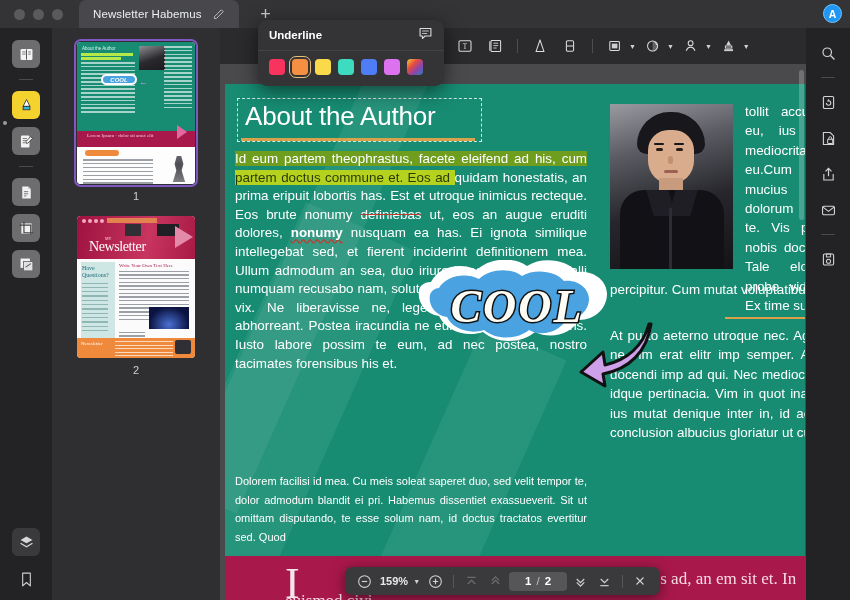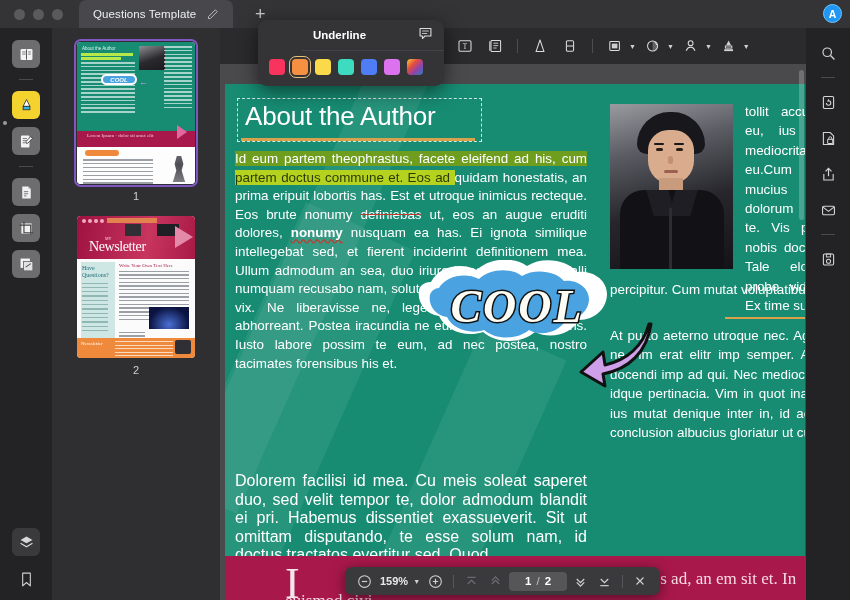--- a/index.html
+++ b/index.html
@@ -62,21 +62,20 @@
   #popover{
     position:absolute; left:258px; top:20px; width:186px; height:66px;
     background:#343437; border-radius:9px;
     box-shadow:0 5px 20px rgba(0,0,0,.55);
     z-index:60;
   }
   #pop-head{
     height:31px;display:flex;align-items:center;
     padding:0 11px; justify-content:space-between;
     border-bottom:1px solid #434347;
-    margin-left:44px;
   }
   #pop-title{ font-size:11.5px;font-weight:bold;color:#fff; }
   #swatches{ display:flex;align-items:center;gap:7px;padding:8px 11px 0 11px; }
   .sw{ width:16px;height:16px;border-radius:4px; }
   .sw.sel{ outline:1.6px solid #e9c07a; outline-offset:2px; }
 
   
   #leftrail{
     position:absolute; left:0; top:28px; width:52px; height:572px;
     background:#232325;
@@ -200,21 +199,21 @@
   #lcol{
     position:absolute;left:10px;top:66px;width:352px;
     font-size:13.4px;line-height:18.6px;color:#ffffff;text-align:justify;
   }
   .hl-green{ background:#6f9e1f; }
   .hl-lime{ background:#b5d21f; color:#2c3c05; }
   .strike{ text-decoration:line-through; text-decoration-color:#c0392b; }
   .squiggle{ text-decoration:underline wavy #c0392b; text-decoration-skip-ink:none;font-weight:bold; }
   #lcol2{
     position:absolute;left:10px;top:388px;width:352px;
-    font-size:16px;line-height:18.6px;color:#ffffff;text-align:justify;
+    font-size:11px;line-height:18.6px;color:#ffffff;text-align:justify;
   }
 
   
   #photo{
     position:absolute;left:385px;top:20px;width:123px;height:165px;
     background:linear-gradient(165deg,#9a9aa1 0%,#5b5b63 28%,#26262c 60%,#131318 100%);
     overflow:hidden;
   }
   .ph-hair{ position:absolute;left:27px;top:8px;width:68px;height:42px;border-radius:34px 34px 10px 10px;
     background:#18181c; }
@@ -303,21 +302,21 @@
 </head>
 <body>
 
 <div id="titlebar">
   <div class="traffic">
     <div class="tl"></div>
     <div class="tl"></div>
     <div class="tl"></div>
   </div>
   <div id="tab">
-    <span class="tabtitle">Questions Template</span>
+    <span class="tabtitle">Newsletter Habemus</span>
     <span class="pencil-ic">
       <svg width="13" height="13" viewBox="0 0 16 16">
           <path d="M11.5 2.2 13.8 4.5 5.3 13H3v-2.3z" fill="none" stroke="#e0e0e0" stroke-width="1.2"></path>
         </svg>
     </span>
   </div>
   <div id="newtab">+</div>
   <div id="avatar">A</div>
 </div>
 

